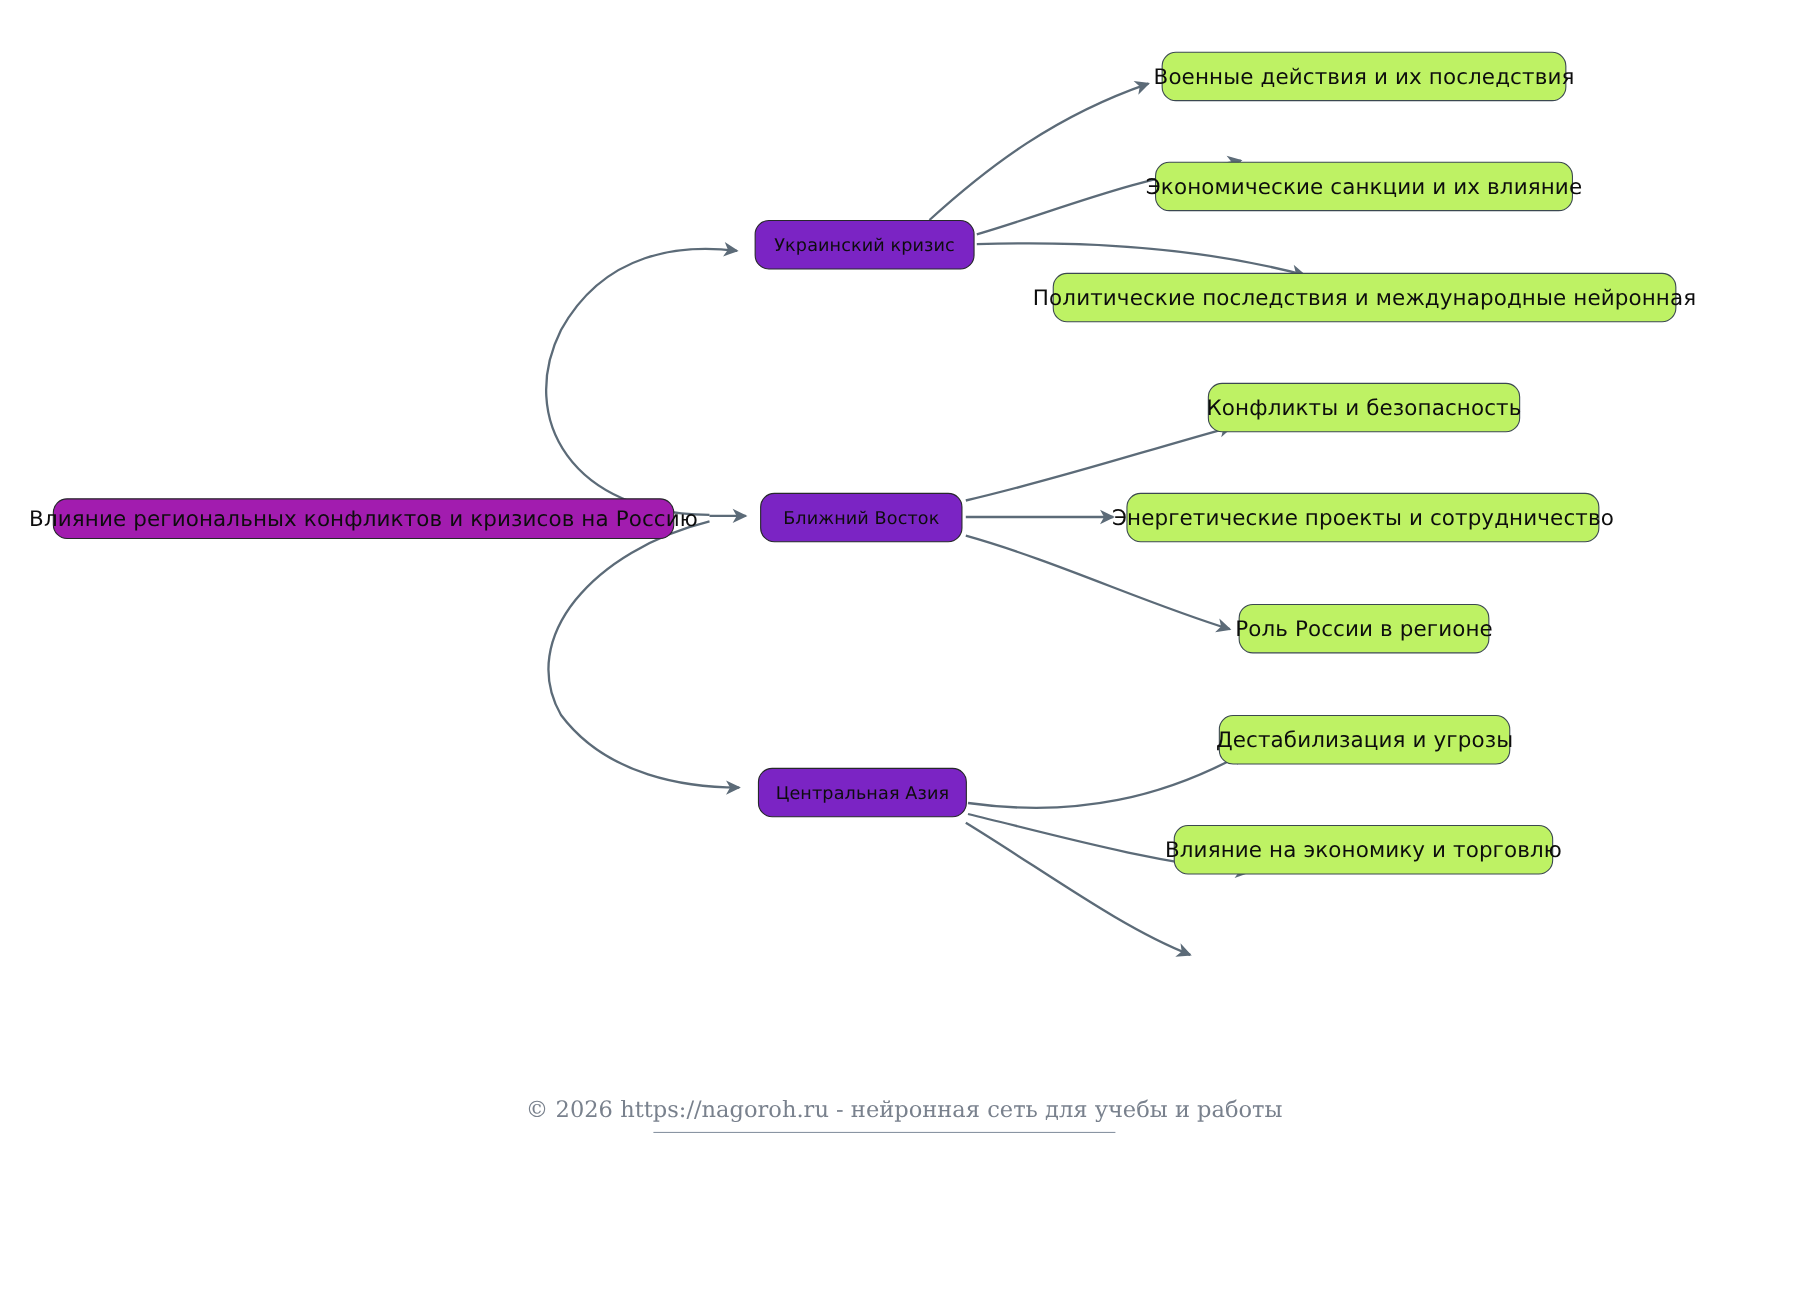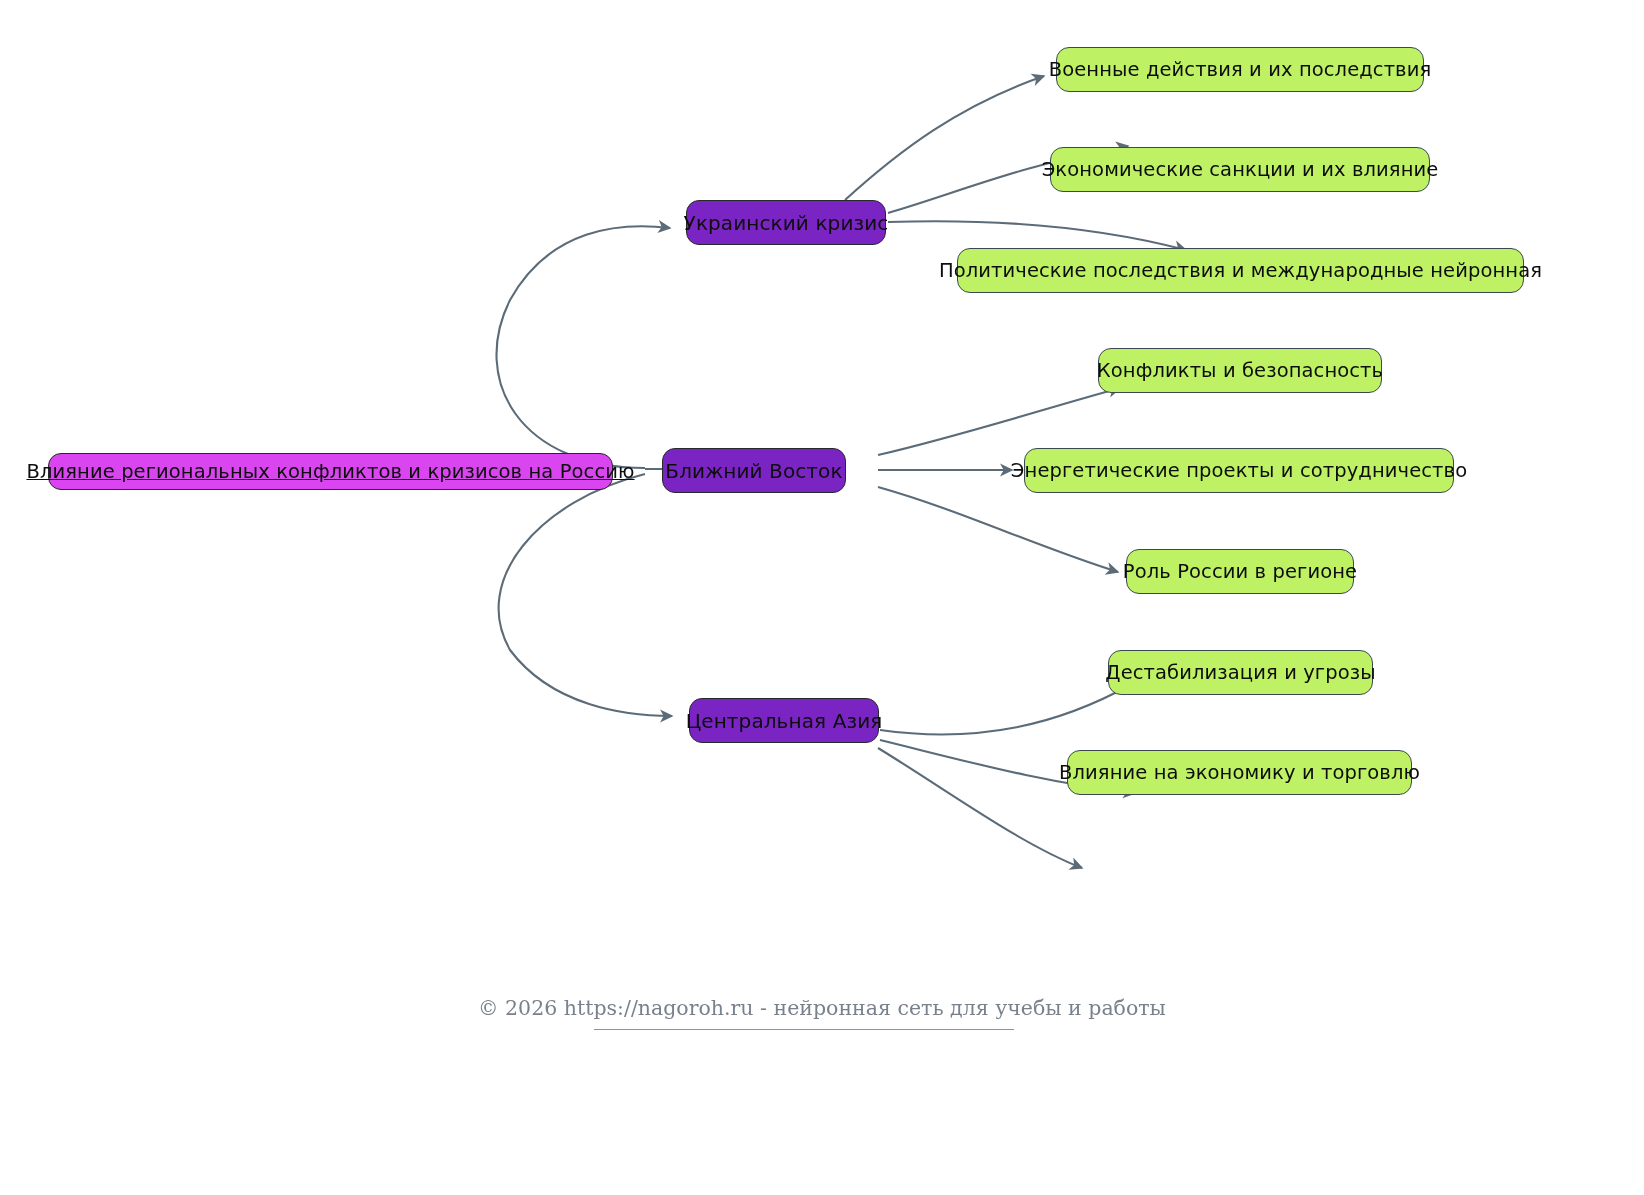--- a/index.html
+++ b/index.html
@@ -32,27 +32,26 @@
     align-items: center;
     justify-content: center;
     border-radius: 13px;
     border: 1.6px solid #26282b;
     color: #0d0d0d;
     white-space: nowrap;
     letter-spacing: 0.1px;
     z-index: 3;
   }
   .node-root {
-    background: #d946ef;
+    background: #a21caf;
     font-size: 19.5px;
-    text-decoration: underline;
   }
   .node-branch {
     background: #7b24c4;
-    font-size: 20px;
+    font-size: 16px;
   }
   .node-leaf {
     background: #bef264;
     border-color: #3b4850;
     font-size: 19.5px;
   }
   .caption {
     position: absolute;
     left: 0;
     width: 1644px;
@@ -116,21 +115,21 @@
   <div class="node node-root" style="left:48px; top:453px; width:565px; height:37px;">Влияние региональных конфликтов и кризисов на Россию</div>
 
   <div class="node node-branch" style="left:686px; top:200px; width:200px; height:45px;">Украинский кризис</div>
 
   <div class="node node-leaf" style="left:1056px; top:47px; width:368px; height:45px;">Военные действия и их последствия</div>
 
   <div class="node node-leaf" style="left:1050px; top:147px; width:380px; height:45px;">Экономические санкции и их влияние</div>
 
   <div class="node node-leaf" style="left:957px; top:248px; width:567px; height:45px;">Политические последствия и международные нейронная</div>
 
-  <div class="node node-branch" style="left:662px; top:448px; width:184px; height:45px;">Ближний Восток</div>
+  <div class="node node-branch" style="left:691px; top:448px; width:184px; height:45px;">Ближний Восток</div>
 
   <div class="node node-leaf" style="left:1098px; top:348px; width:284px; height:45px;">Конфликты и безопасность</div>
 
   <div class="node node-leaf" style="left:1024px; top:448px; width:430px; height:45px;">Энергетические проекты и сотрудничество</div>
 
   <div class="node node-leaf" style="left:1126px; top:549px; width:228px; height:45px;">Роль России в регионе</div>
 
   <div class="node node-branch" style="left:689px; top:698px; width:190px; height:45px;">Центральная Азия</div>
 
   <div class="node node-leaf" style="left:1108px; top:650px; width:265px; height:45px;">Дестабилизация и угрозы</div>

